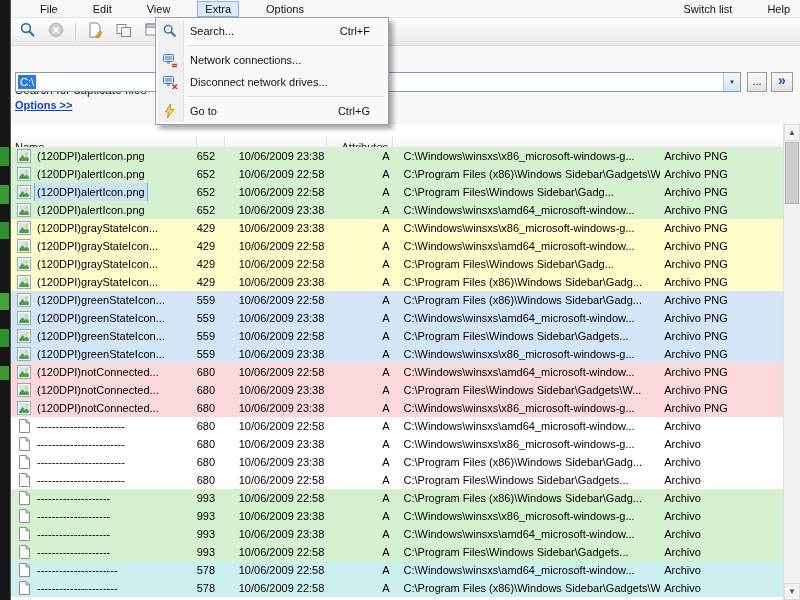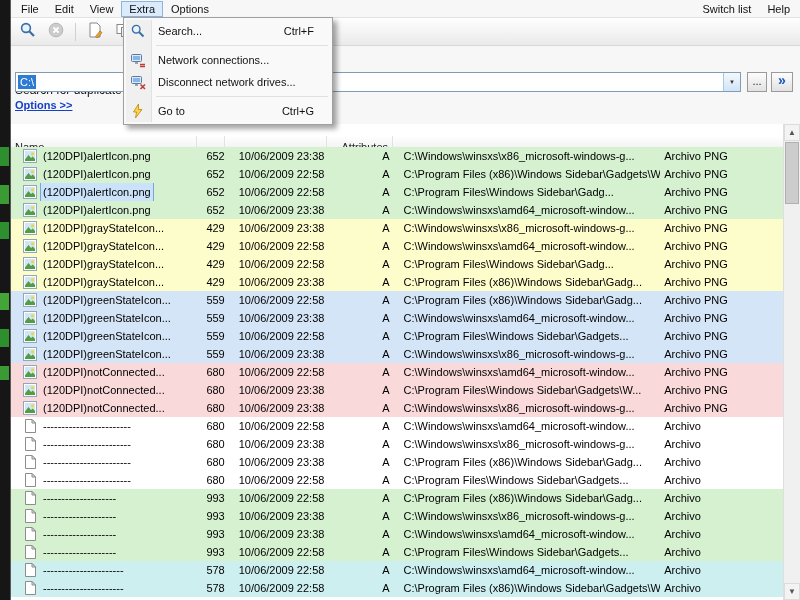--- a/index.html
+++ b/index.html
@@ -3,21 +3,21 @@
 <meta charset="utf-8">
 <style>
   * { box-sizing: border-box; margin: 0; padding: 0; }
   body { width: 800px; height: 600px; overflow: hidden; background: #111; font-family: "Liberation Sans", sans-serif; }
   .screen { position: relative; width: 800px; height: 600px; background: #161616; overflow: hidden; }
   .blob { position: absolute; left: 0; width: 9px; }
 
   .app { position: absolute; left: 10px; top: 0; width: 790px; height: 600px; background: #f2f2f2; border-left: 1px solid #5a5a5a; }
 
   .menubar { position: absolute; top: 0; left: 0; right: 0; height: 18px; background: #f7f7f7; border-bottom: 1px solid #e2e2e2; display: flex; align-items: center; font-size: 11px; color: #111; padding: 0 2px; }
-  .mb-item { padding: 2px 8px; white-space: nowrap; }
+  .mb-item { padding: 2px 8px; white-space: nowrap; margin-left: 19px; }
   .mb-item.open { background: #dcebfc; border: 1px solid #8fb4dd; padding: 1px 7px; }
   .mb-spacer { flex: 1; }
 
   .toolbar { position: absolute; top: 18px; left: 0; right: 0; height: 28px; background: linear-gradient(#fefefe, #eaeaea); border-bottom: 1px solid #d8d8d8; display: flex; align-items: center; padding: 0 4px; gap: 5px; }
   .tb-btn { width: 24px; height: 24px; display: flex; align-items: center; justify-content: center; }
   .tb-sep { width: 1px; height: 18px; background: #d0d0d0; margin: 0 2px; }
 
   .search-panel { position: absolute; top: 46px; left: 0; right: 0; height: 78px; background: #f7f7f7; }
   .sp-label { position: absolute; left: 4px; top: 9px; font-size: 12px; color: #111; white-space: nowrap; margin-top: 28px; }
   .combo { position: absolute; left: 4px; top: 26px; width: 726px; height: 20px; background: #fff; border: 1px solid #7f9db9; }
@@ -30,36 +30,36 @@
 
   .table-area { position: absolute; top: 124px; left: 0; right: 0; bottom: 0; background: #fff; }
   .thead { position: absolute; top: 12px; left: 0; right: 17px; height: 23px; display: flex; background: linear-gradient(#ffffff, #e8e8e8); border-bottom: 1px solid #cfcfcf; font-size: 11px; color: #222; }
   .th { padding: 5px 4px 0 4px; border-right: 1px solid #e2e2e2; height: 100%; white-space: nowrap; overflow: hidden; }
   .th.c0 { width: 186px; } .th.c1 { width: 28px; } .th.c2 { width: 102px; }
   .th.c3 { width: 66px; text-align: right; } .th.c4 { width: 268px; padding-left: 11px; } .th.c5 { width: 123px; padding-left: 4px; }
 
   .tbody { position: absolute; top: 23px; left: 0; right: 17px; bottom: 0; overflow: hidden; }
   .row { display: flex; height: 18px; line-height: 18px; font-size: 11px; white-space: nowrap; color: #000; }
   .cell { overflow: hidden; }
-  .cname { width: 186px; display: flex; align-items: center; padding-left: 12px; }
+  .cname { width: 186px; display: flex; align-items: center; padding-left: 6px; }
   .ficon { width: 14px; height: 14px; margin-right: 4px; flex: none; display: inline-flex; }
   .nametext { padding: 0 2px; overflow: hidden; }
   .nametext.sel { background: #cbe3fa; outline: 1px solid #70a8dc; }
-  .csize { width: 28px; text-align: right; }
+  .csize { width: 28px; text-align: left; }
   .cdate { width: 102px; padding-left: 14px; }
   .cattr { width: 66px; text-align: right; padding-right: 3px; }
   .cpath { width: 268px; padding-left: 11px; }
   .ctype { width: 123px; padding-left: 4px; }
 
   .vscroll { position: absolute; top: 0; right: 0; width: 17px; bottom: 0; background: #f0f0f0; border-left: 1px solid #dedede; }
   .vs-up, .vs-down { position: absolute; left: 0; right: 0; height: 17px; background: #f3f3f3; border: 1px solid #dcdcdc; color: #555; font-size: 8px; text-align: center; line-height: 15px; }
   .vs-up { top: 0; } .vs-down { bottom: 0; }
   .vs-thumb { position: absolute; left: 1px; right: 1px; top: 18px; height: 62px; background: #cdcdcd; border: 1px solid #b0b0b0; }
 
-  .menu-popup { position: absolute; left: 112px; top: 17px; width: 210px; background: #f9f9f9; border: 1px solid #a0a0a0; box-shadow: 4px 4px 5px rgba(0,0,0,0.35); padding: 2px 0; z-index: 50; }
+  .menu-popup { position: absolute; left: 144px; top: 17px; width: 234px; background: #f9f9f9; border: 1px solid #a0a0a0; box-shadow: 4px 4px 5px rgba(0,0,0,0.35); padding: 2px 0; z-index: 50; }
   .menu-gutter { position: absolute; left: 2px; top: 2px; bottom: 2px; width: 26px; background: #f0f0f0; border-right: 1px solid #e2e2e2; }
   .popup-item { position: relative; height: 22px; display: flex; align-items: center; padding-left: 34px; padding-right: 8px; font-size: 11px; color: #111; }
   .popup-item.disabled { color: #a5a5a5; }
   .mi-icon { position: absolute; left: 6px; top: 3px; width: 16px; height: 16px; }
   .mi-shortcut { margin-left: auto; padding-right: 10px; }
   .menu-sep { height: 1px; background: #e0e0e0; margin: 3px 4px 3px 32px; }
 </style>
 </head>
 <body>
 

